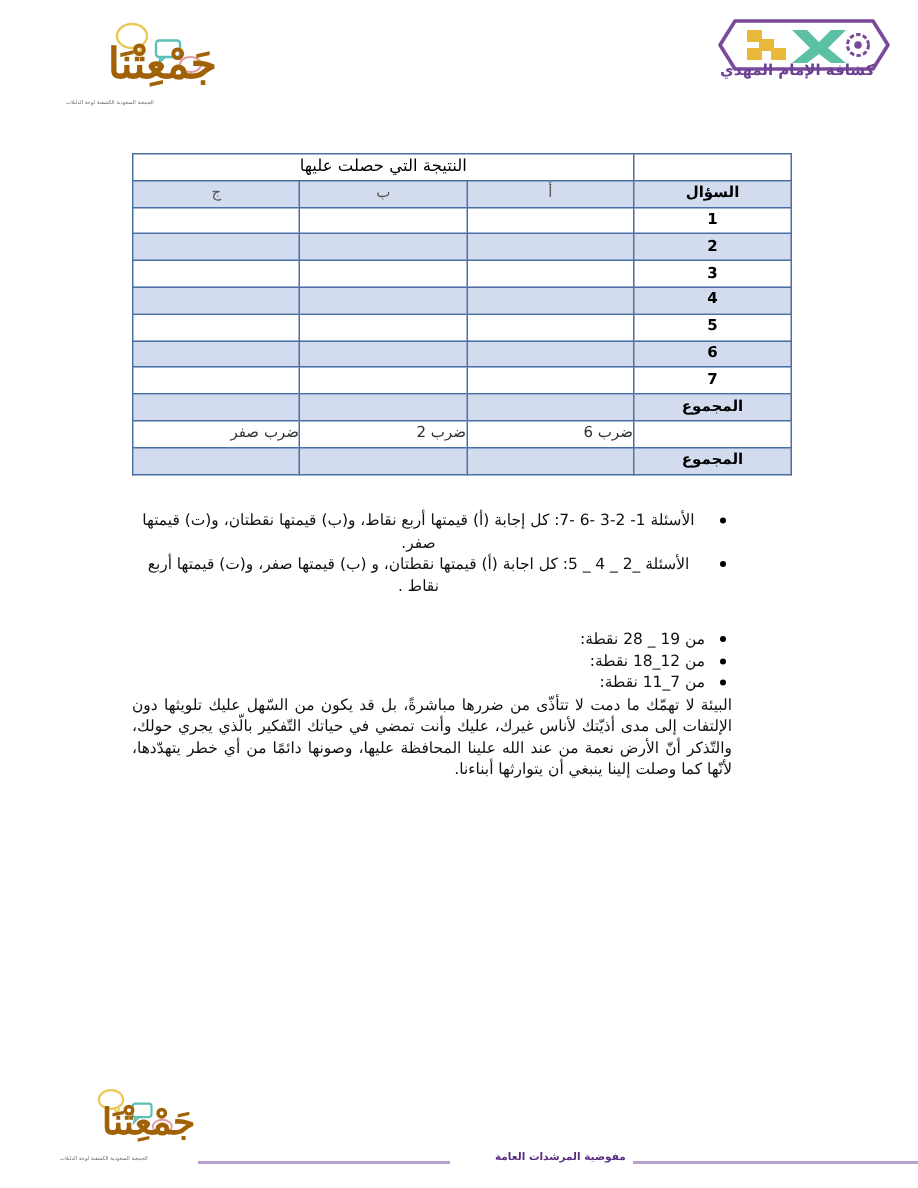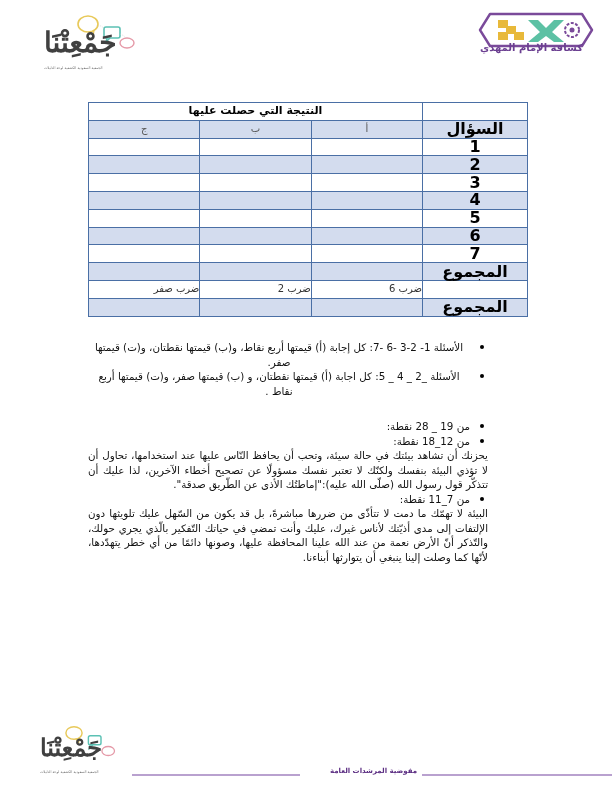--- a/index.html
+++ b/index.html
@@ -8,42 +8,42 @@
       font-family: "DejaVu Sans", "Liberation Sans", sans-serif;
       color: #000;
     }
     .abs { position: absolute; }
 
     
     .logo-left { left: 40px; top: 10px; width: 100px; height: 60px; }
     .logo-right { left: 470px; top: 6px; width: 130px; height: 72px; }
     .logo-word {
       position: absolute; font-family: Liberation Sans, sans-serif; font-weight: bold;
-      color: #404040; direction: rtl;
+      color: #a16207; direction: rtl; margin-left: 28px;
     }
     .logo-tag {
       position: absolute; font-size: 3.5px; color: #6d6d6d; white-space: nowrap; direction: rtl;
     }
     .kashafa-name {
       position: absolute; font-size: 10px; font-weight: bold; color: #6b3f91; white-space: nowrap; direction: rtl;
     }
 
     
     .score-table {
       position: absolute; left: 88px; top: 102px; width: 440px;
       border-collapse: collapse; direction: rtl; table-layout: fixed;
       font-size: 11px;
     }
     .score-table td {
       border: 1px solid #4a6fa5; height: 16.8px; padding: 0; text-align: center;
       vertical-align: middle; line-height: 14px;
     }
     .score-table tr.shade td { background: #d3dcee; }
-    .score-table td.qcol { width: 104px; font-weight: bold; font-size: 16px; }
-    .score-table td.title-cell { font-weight: bold; font-size: 11px; }
+    .score-table td.qcol { width: 104px; font-weight: bold; font-size: 10px; }
+    .score-table td.title-cell { font-weight: normal; font-size: 11px; }
     .score-table td.opt { color: #555; font-size: 10px; }
     .score-table td.mult { color: #333; font-size: 10px; text-align: right; }
 
     
     .content {
       position: absolute; left: 88px; width: 444px; top: 340px;
       direction: rtl; text-align: right; font-size: 10.3px; line-height: 14.5px; color: #111;
     }
     .content p { margin: 0; }
     .section-title { margin: 0 0 1px 0; padding-right: 54px; }
@@ -175,21 +175,20 @@
 
 <div class="content">
   <ul class="bullets">
     <li>الأسئلة 1- 2-3 -6 -7: كل إجابة (أ) قيمتها أربع نقاط، و(ب) قيمتها نقطتان، و(ت) قيمتها صفر.</li>
     <li>الأسئلة _2 _ 4 _ 5: كل اجابة (أ) قيمتها نقطتان، و (ب) قيمتها صفر، و(ت) قيمتها أربع نقاط .</li>
   </ul>
 
   <p class="range-head" style="margin-top:21px">من 19 _ 28 نقطة:</p>
 
   <p class="range-head">من 12_18 نقطة:</p>
-  <p class="range-body">يحزنك أن تشاهد بيئتك في حالة سيئة، وتحب أن يحافظ النّاس عليها عند استخدامها، تحاول أن لا تؤذي البيئة بنفسك ولكنّك لا تعتبر نفسك مسؤولًا عن تصحيح أخطاء الآخرين، لذا عليك أن تتذكّر قول رسول الله (صلّى الله عليه):"إماطتُك الأذى عن الطّريق صدقة".</p>
 
   <p class="range-head">من 7_11 نقطة:</p>
   <p class="range-body">البيئة لا تهمّك ما دمت لا تتأذّى من ضررها مباشرةً، بل قد يكون من السّهل عليك تلويثها دون الإلتفات إلى مدى أذيّتك لأناس غيرك، عليك وأنت تمضي في حياتك التّفكير بالّذي يجري حولك، والتّذكر أنّ الأرض نعمة من عند الله علينا المحافظة عليها، وصونها دائمًا من أي خطر يتهدّدها، لأنّها كما وصلت إلينا ينبغي أن يتوارثها أبناءنا.</p>
 </div>
 
 <div class="abs" style="left:38px;top:722px;width:90px;height:60px;">
   <svg width="90" height="40" viewBox="0 0 100 40" style="position:absolute;left:0;top:0">
     <ellipse cx="40" cy="10" rx="9" ry="7" fill="none" stroke="#e8c95a" stroke-width="1.6"></ellipse>
     <path d="M42 16 l3 5 l1 -5" fill="none" stroke="#e8c95a" stroke-width="1.4"></path>
     <rect x="56" y="13" width="14" height="10" rx="2" fill="none" stroke="#5cc1b4" stroke-width="1.6"></rect>

